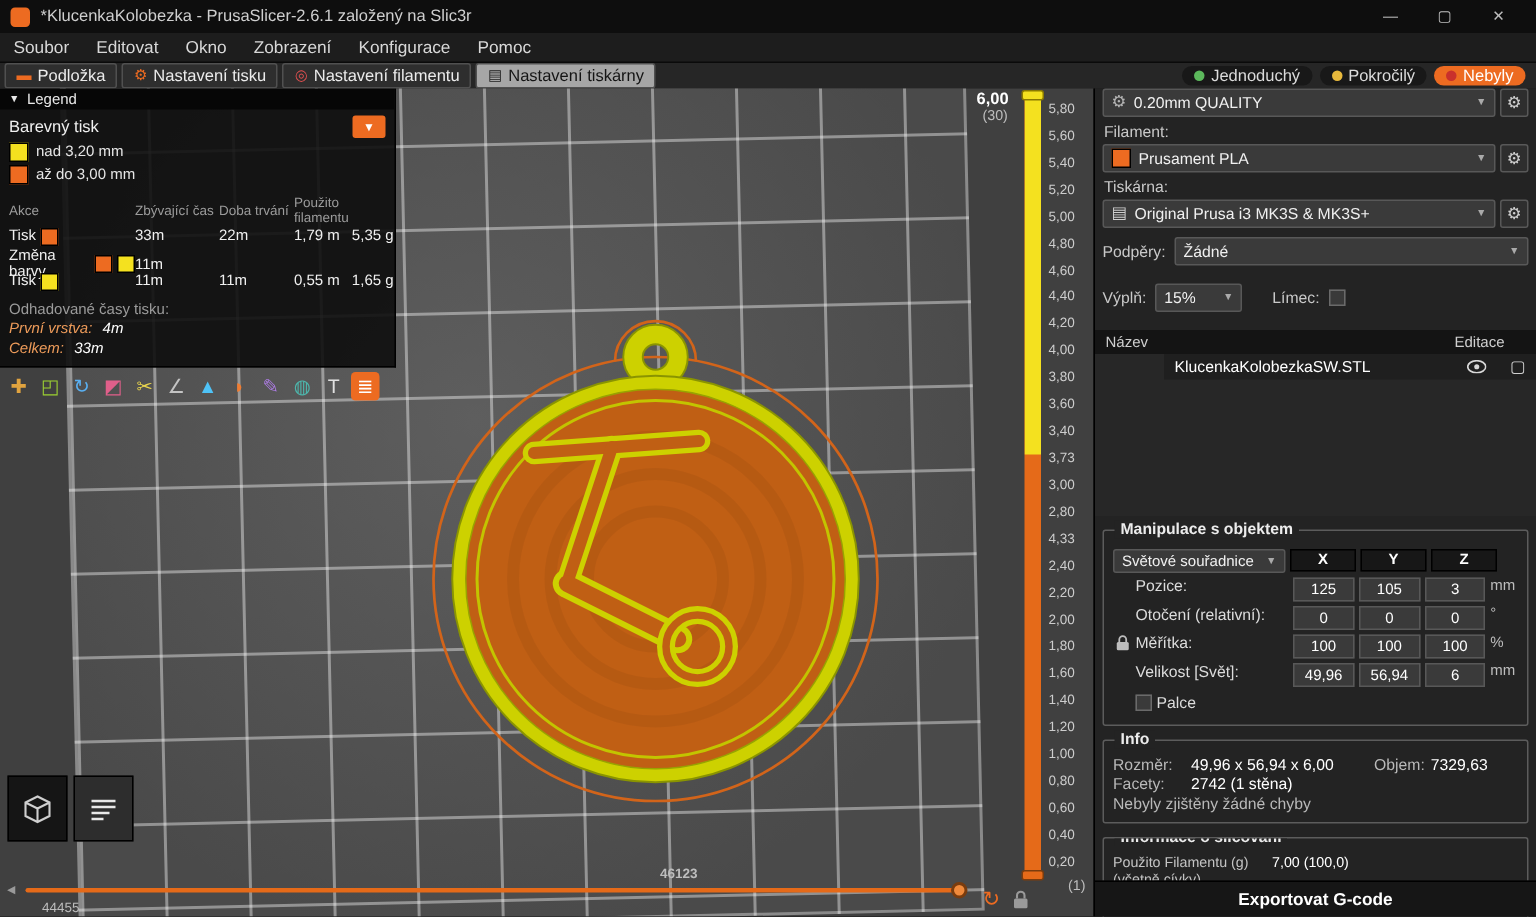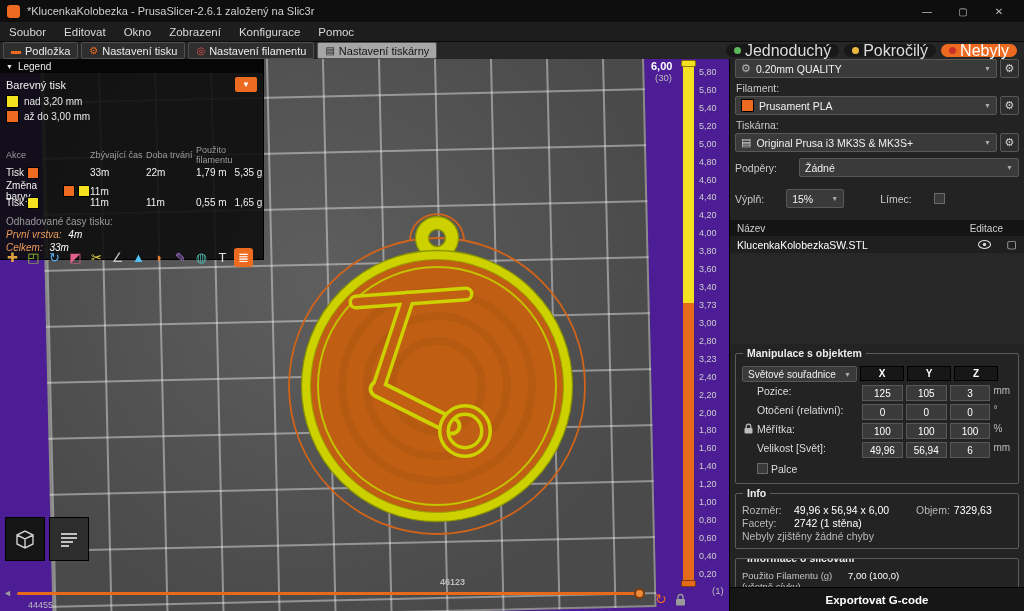--- a/index.html
+++ b/index.html
@@ -18,24 +18,24 @@
            display:flex;align-items:center;border-bottom:1px solid #0a0a0a;}
   .menuitem{padding:0 9px;font-size:11.5px;color:#d8d8d8;height:100%;display:flex;align-items:center;}
   
   .tabbar{position:absolute;left:0;top:42px;right:0;height:17px;background:#262626;
           display:flex;align-items:center;gap:3px;padding:0 3px;box-sizing:border-box;}
   .tab{display:flex;align-items:center;gap:4px;height:15px;padding:0 7px;border:1px solid #505050;
        border-radius:2px;font-size:11px;white-space:nowrap;}
   .tabglyph{font-size:10px;line-height:1;}
   .modes{margin-left:auto;display:flex;align-items:center;gap:5px;padding-right:4px;}
   .mode{display:flex;align-items:center;gap:4px;height:13px;border-radius:8px;padding:0 8px;
-        font-size:16px;}
+        font-size:11px;}
   .dot{width:7px;height:7px;border-radius:50%;flex:0 0 auto;}
   
-  .viewport{position:absolute;left:0;top:59px;width:729px;height:552px;background:#4c1d95;overflow:hidden;}
+  .viewport{position:absolute;left:0;top:59px;width:729px;height:552px;background:#404040;overflow:hidden;}
   .bed{position:absolute;left:46px;top:-22px;width:604px;height:577px;
        background:
          linear-gradient(rgba(255,255,255,.40) 2px, transparent 2px),
          linear-gradient(90deg, rgba(255,255,255,.40) 2px, transparent 2px),
          radial-gradient(circle at 45% 42%, #5e5e5e, #4a4a4a 75%);
        background-size:56px 56px,56px 56px,100% 100%;
        border:2px solid rgba(255,255,255,.35);transform:rotate(-1.3deg);box-sizing:border-box;}
   .scene{position:absolute;left:0;top:0;}
   
   .legend{position:absolute;left:0;top:0;width:263px;background:rgba(13,13,13,.90);
@@ -43,21 +43,21 @@
   .legend-head{height:14px;background:#060606;display:flex;align-items:center;gap:5px;
                padding:0 6px;font-size:10px;color:#e8e8e8;}
   .legend-body{padding:4px 6px 6px;}
   .cp-row{display:flex;align-items:center;margin-bottom:3px;}
   .cp-title{font-size:11px;color:#f0f0f0;}
   .cp-btn{margin-left:auto;width:22px;height:15px;background:#ED6B21;border-radius:2px;
           display:flex;align-items:center;justify-content:center;color:#fff;font-size:8px;}
   .range-row{display:flex;align-items:center;gap:5px;margin:2px 0;font-size:10px;color:#e6e6e6;}
   .swatch{width:11px;height:11px;border:1px solid #000;flex:0 0 auto;}
   .lhead,.lrow{display:grid;grid-template-columns:84px 56px 50px 60px;align-items:center;}
-  .lhead{margin-top:22px;font-size:9px;color:#9b9b9b;}
+  .lhead{margin-top:7px;font-size:9px;color:#9b9b9b;}
   .lrow{font-size:10px;color:#f0f0f0;height:15px;}
   .akce{display:flex;align-items:center;gap:3px;}
   .sw2{width:10px;height:10px;border:1px solid #000;flex:0 0 auto;}
   .filcell{display:flex;gap:8px;white-space:nowrap;}
   .est-title{margin-top:6px;font-size:10px;color:#9b9b9b;}
   .est-row{font-size:10px;margin-top:2px;font-style:italic;}
   .est-label{color:#ED9B5A;}
   .est-value{color:#ffffff;margin-left:4px;}
   
   .gizmos{position:absolute;left:3px;top:189px;display:flex;gap:2px;}
@@ -99,28 +99,28 @@
   .combo{flex:1;height:19px;background:#3a3a3a;border:1px solid #585858;border-radius:2px;
          display:flex;align-items:center;gap:5px;padding:0 5px;color:#f0f0f0;font-size:10.5px;
          box-sizing:border-box;min-width:0;}
   .combo .cname{white-space:nowrap;overflow:hidden;text-overflow:ellipsis;}
   .combo .arrow{margin-left:auto;color:#aaa;font-size:7px;}
   .combo-icn{font-size:11px;line-height:1;flex:0 0 auto;}
   .fil-swatch{width:11px;height:11px;background:#ED6B21;border:1px solid #000;flex:0 0 auto;}
   .combo-btn{width:19px;height:19px;background:#2e2e2e;border:1px solid #585858;border-radius:2px;
              display:flex;align-items:center;justify-content:center;color:#d0d0d0;font-size:11px;
              flex:0 0 auto;box-sizing:border-box;}
-  .inline-row{display:flex;align-items:center;gap:22px;margin:6px 5px 12px;}
+  .inline-row{display:flex;align-items:center;gap:6px;margin:6px 5px 12px;}
   .checkbox{width:11px;height:11px;background:#3a3a3a;border:1px solid #6a6a6a;box-sizing:border-box;}
   .objhead{display:flex;align-items:center;background:#141414;height:16px;margin-top:7px;
            padding:0 7px;font-size:10px;color:#cfcfcf;}
   .objhead .ed{margin-left:auto;padding-right:14px;}
   .objlist{height:108px;background:#272727;}
   .objrow{display:flex;align-items:center;gap:16px;height:17px;padding:0 7px;background:#1f1f1f;
-          font-size:10.5px;color:#fff;}
+          font-size:10.5px;color:#fff;margin-left:46px;}
   .objname{flex:1;white-space:nowrap;overflow:hidden;text-overflow:ellipsis;}
   .box{margin:9px 5px 0;border:1px solid #5c5c5c;border-radius:2px;position:relative;
        padding:9px 6px 5px;}
   .box-title{position:absolute;top:-7px;left:7px;background:#232323;padding:0 4px;
              font-size:10.5px;font-weight:bold;color:#ececec;}
   .mrow{display:flex;gap:3px;margin:3px 0;}
   .mlock{width:12px;display:flex;justify-content:center;flex:0 0 auto;}
   .mlabel{width:102px;font-size:10.5px;color:#dcdcdc;flex:0 0 auto;}
   .mcombo{width:115px;height:16px;flex:0 0 auto;}
   .axis{width:44px;height:15px;background:#171717;border:1px solid #000;color:#fff;font-weight:bold;
@@ -442,21 +442,21 @@
       <span>3,60</span>
 
       <span>3,40</span>
 
       <span>3,73</span>
 
       <span>3,00</span>
 
       <span>2,80</span>
 
-      <span>3,23</span>
+      <span>4,33</span>
 
       <span>2,40</span>
 
       <span>2,20</span>
 
       <span>2,00</span>
 
       <span>1,80</span>
 
       <span>1,60</span>

